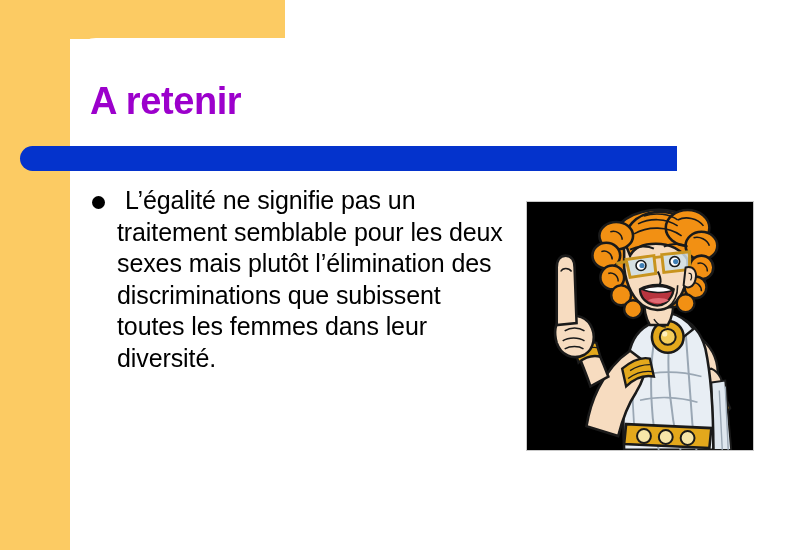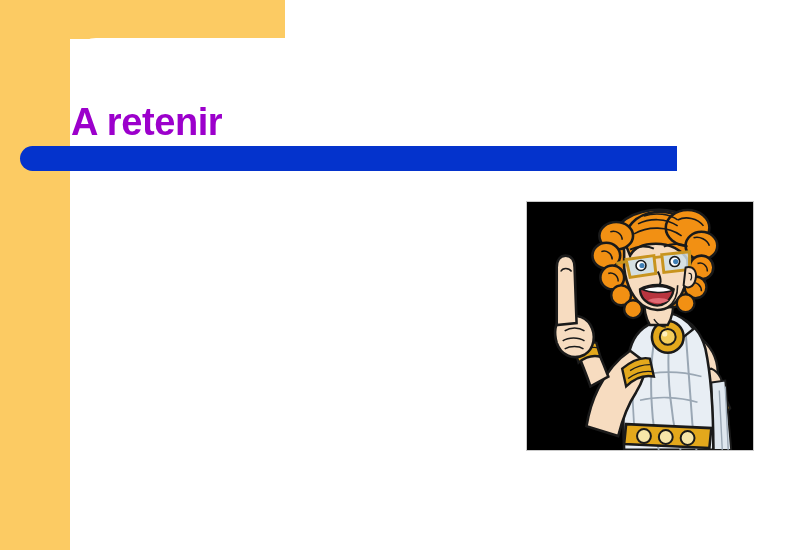--- a/index.html
+++ b/index.html
@@ -41,29 +41,28 @@
     left: 70px;
     top: 38px;
     width: 741px;
     height: 512px;
     background: #ffffff;
     border-top-left-radius: 26px;
   }
   
   .slide-title {
     position: absolute;
-    left: 71px;
+    left: 90px;
     top: 79px;
     font-size: 38px;
     font-weight: bold;
     color: #9c00cc;
     letter-spacing: -0.4px;
     line-height: 44px;
     white-space: nowrap;
-    margin-top: 21px;
   }
   
   .blue-rule {
     position: absolute;
     left: 20px;
     top: 146px;
     width: 657px;
     height: 25px;
     background: #0433cc;
     border-radius: 12.5px 0 0 12.5px;
@@ -119,20 +118,26 @@
 <div class="slide">
 
   <div class="yellow-sidebar"></div>
   <div class="yellow-topbar"></div>
   <div class="white-panel"></div>
 
   <div class="slide-title">A retenir</div>
 
   <div class="blue-rule"></div>
 
+  <div class="body-block">
+    <div class="bullet-row">
+      <span class="bullet-dot"></span>
+      <div class="bullet-text"> L’égalité ne signifie pas un traitement semblable pour les deux sexes mais plutôt l’élimination des discriminations que subissent toutes les femmes dans leur diversité.</div>
+    </div>
+  </div>
 
   <div class="figure-frame">
     <svg viewBox="0 0 228 250" xmlns="http://www.w3.org/2000/svg">
       <rect x="0" y="0" width="228" height="250" fill="#000000"></rect>
 
       <path d="M168 132 C181 140 190 152 192 166 C194 180 192 192 188 200 L172 196 C176 186 178 174 176 164 C174 152 168 142 160 137 Z" fill="#f7dcc0" stroke="#1a1a1a" stroke-width="2.4"></path>
 
       <path d="M186 168 C194 172 198 180 197 190 L178 192 C180 182 180 174 176 170 Z" fill="#f7dcc0" stroke="#1a1a1a" stroke-width="2.2"></path>
 
       <path d="M176 184 C186 181 196 183 199 190 C202 198 198 206 190 208 C181 210 173 205 172 197 Z" fill="#f7dcc0" stroke="#1a1a1a" stroke-width="2.4"></path>

